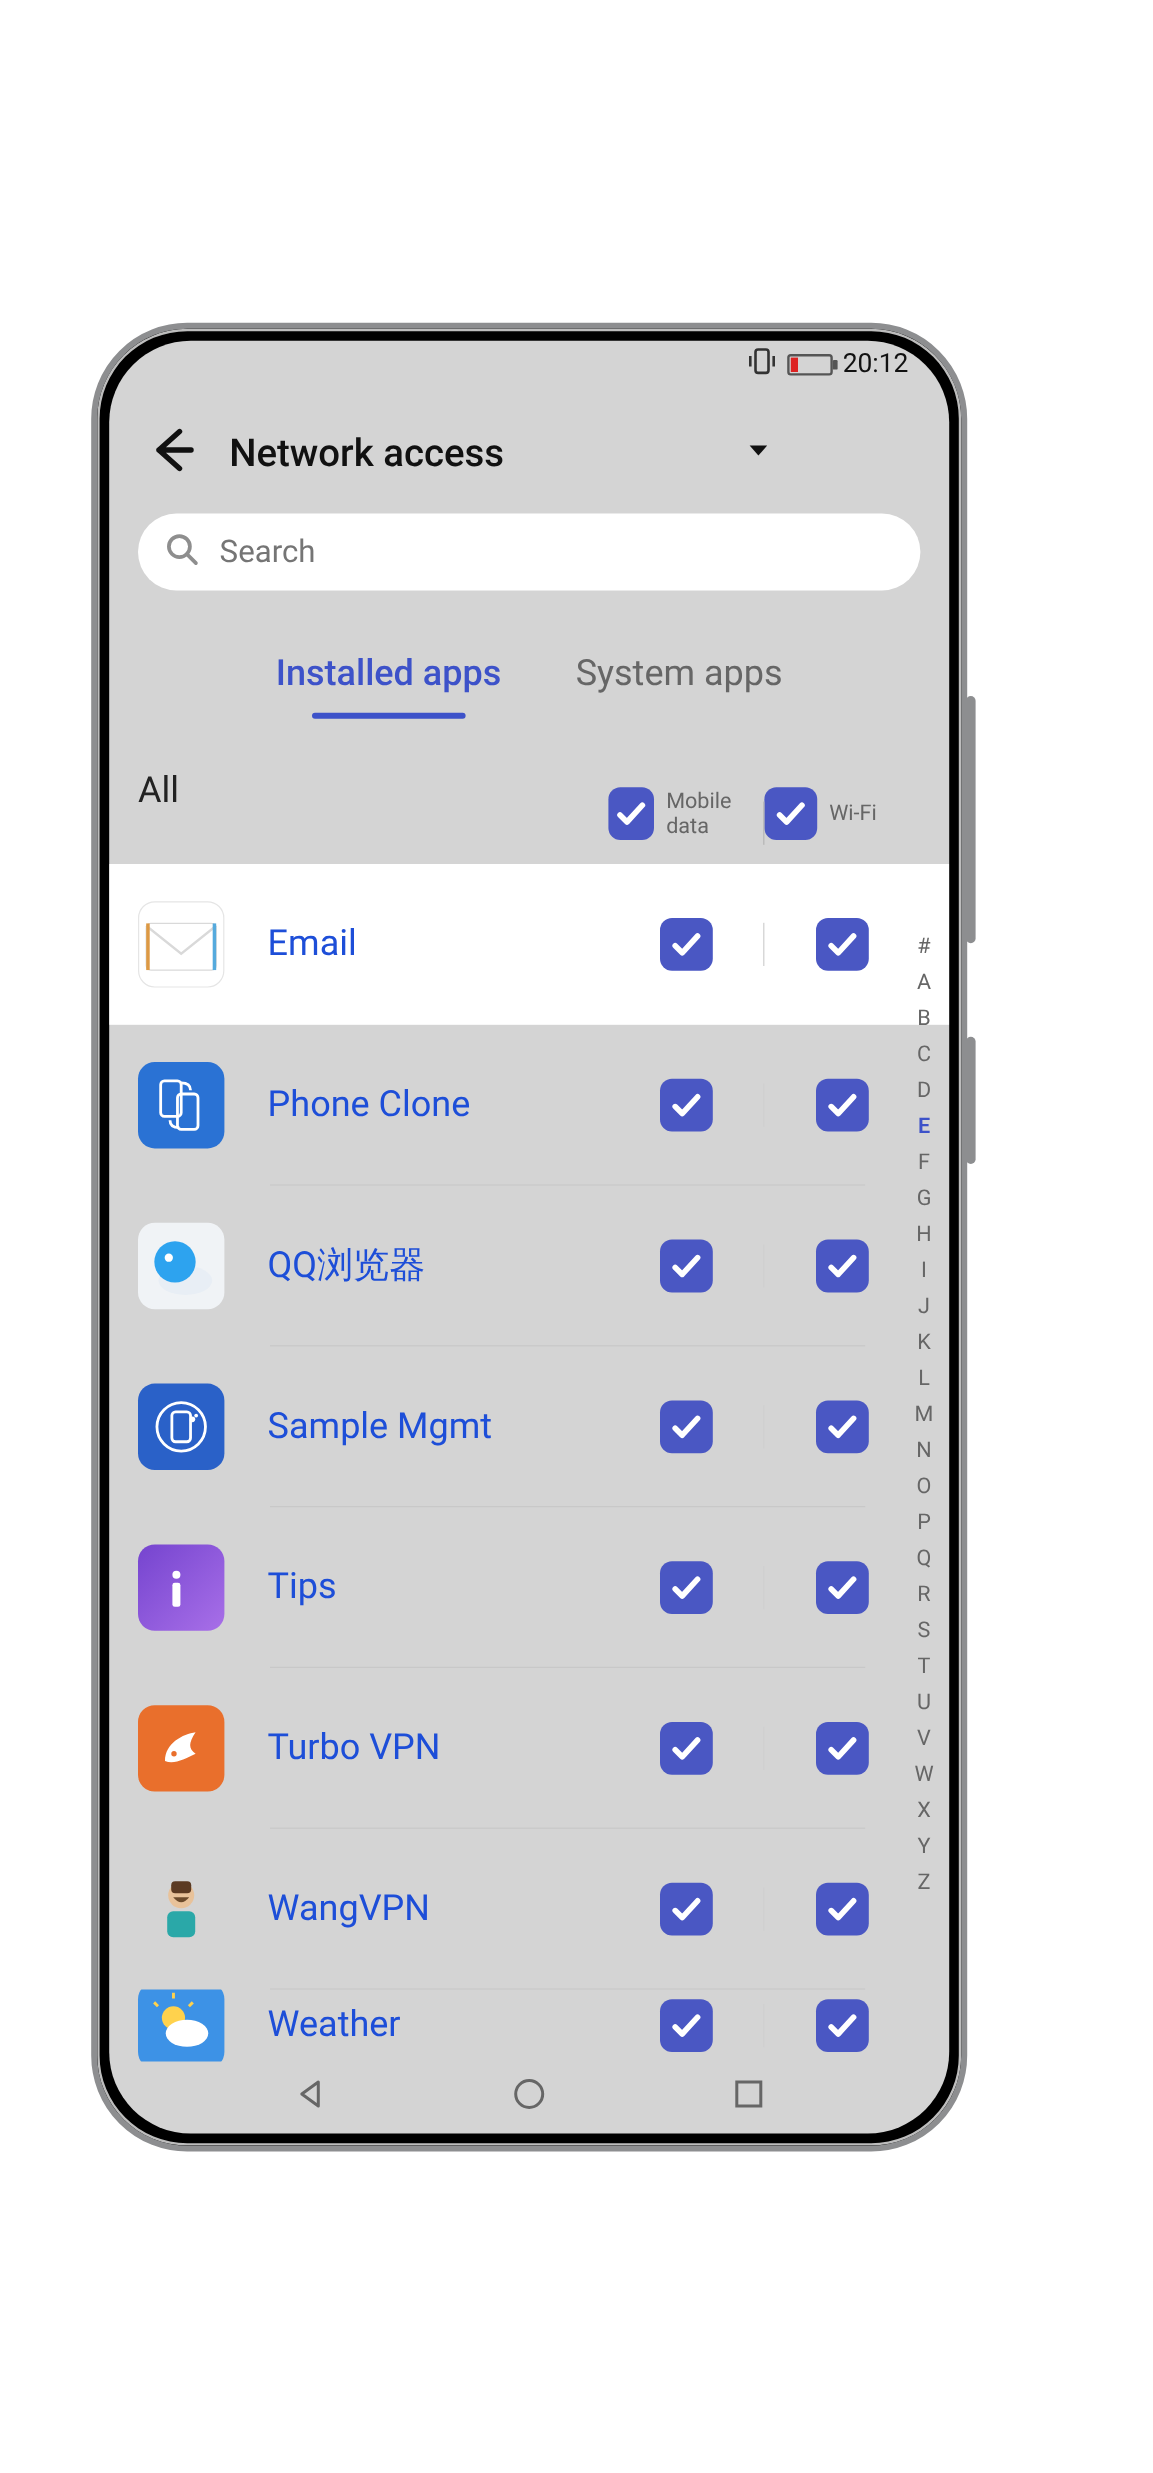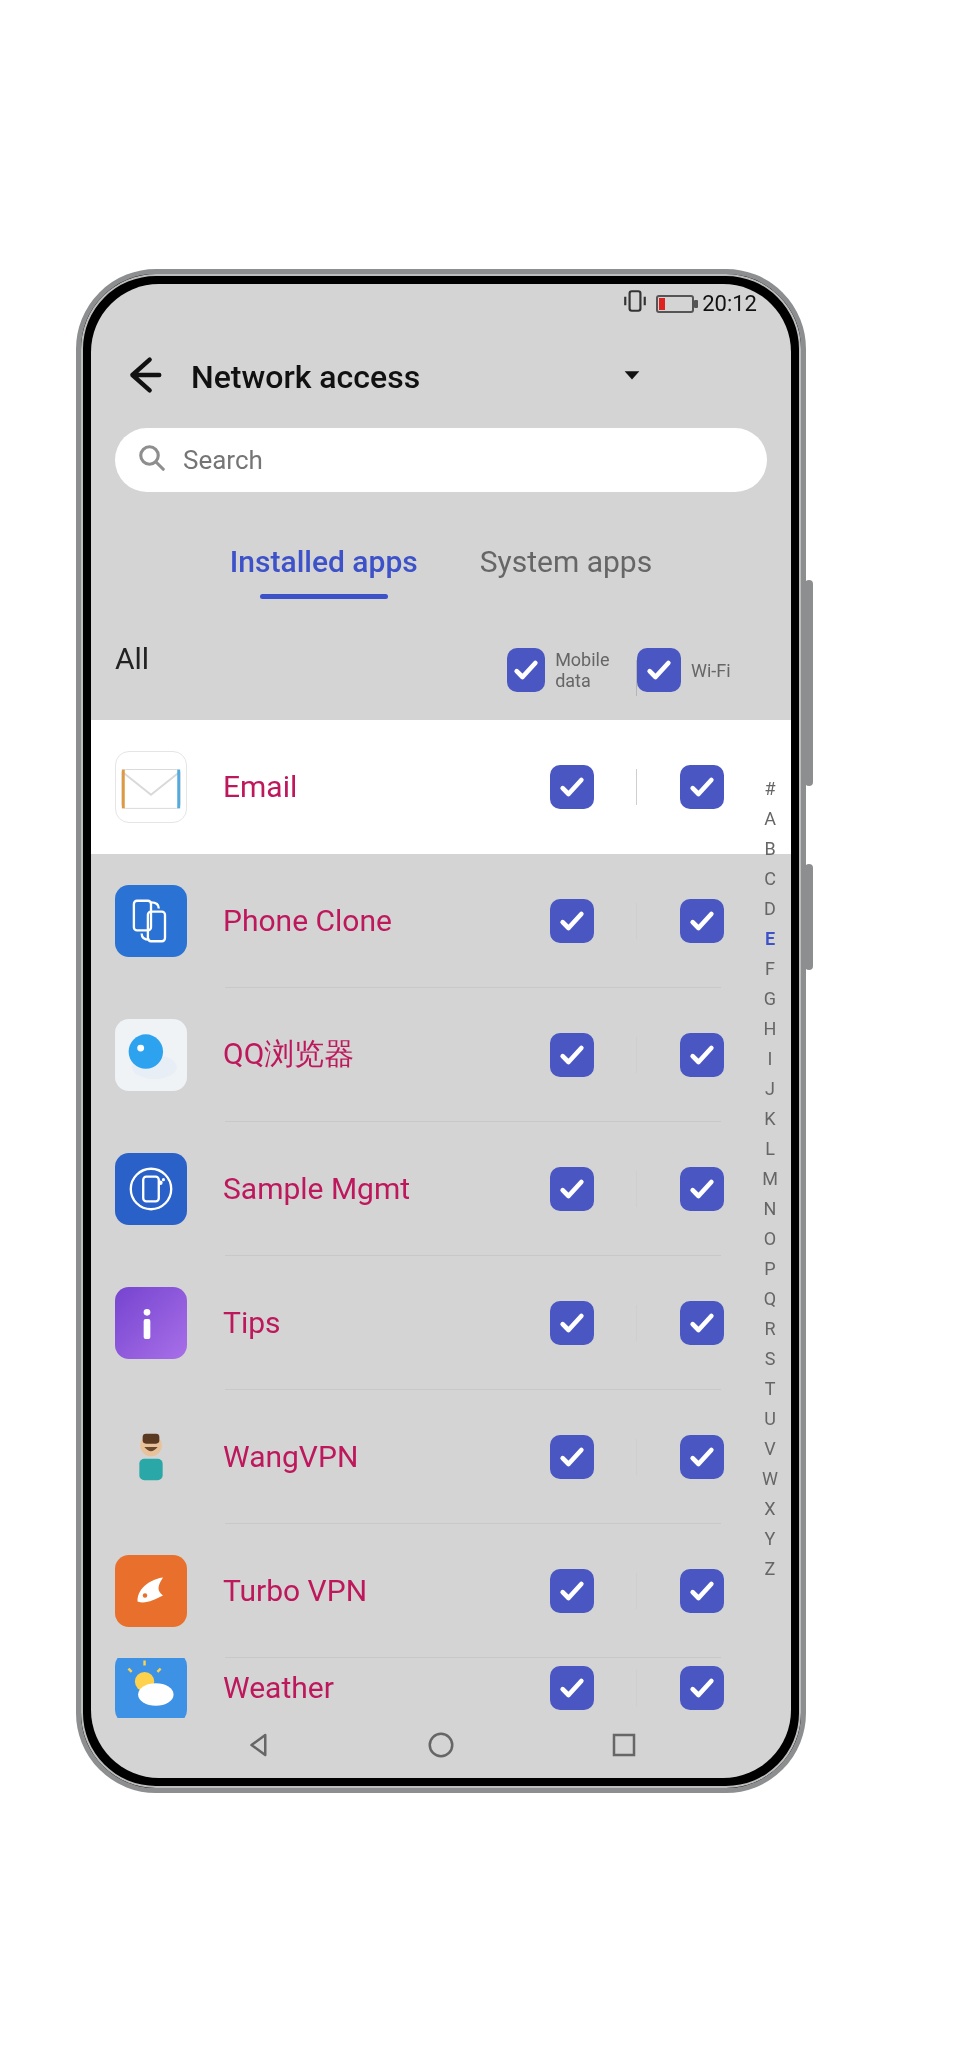--- a/index.html
+++ b/index.html
@@ -41,34 +41,34 @@
   .search svg { width:30px; height:30px; fill:#8e8e8e; }
   .search input {
     border:0; background:transparent; outline:0; font-size:26px; color:#666; flex:1;
   }
   
   .tabs { display:flex; justify-content:center; gap:54px; padding:34px 0 6px 0; }
   .tab { font-size:30px; color:#666; padding:10px 4px; }
   .tab.active { color:#3d52c9; position:relative; font-weight:500;}
   .tab.active::after { content:""; position:absolute; left:50%; transform:translateX(-50%); bottom:-10px; width:128px; height:5px; background:#3d52c9; border-radius:3px;}
   
-  .table-head { display:flex; align-items:center; padding:46px 24px 20px 24px; }
+  .table-head { display:flex; align-items:flex-end; padding:46px 24px 20px 24px; }
   .table-head .all { font-size:30px; color:#222; flex:1; padding-bottom:24px;}
   .col { width:130px; display:flex; flex-direction:row; align-items:center; gap:10px; }
   .col + .col { position:relative; }
   .col + .col::before { content:""; position:absolute; left:-1px; top:12px; height:36px; width:1px; background:#b5b5b5;}
   .col-label { font-size:18px; color:#666; }
   
   .list { }
   .row {
     display:flex; align-items:center; padding:0 24px; height:134px; position:relative;
   }
   .row.highlight { background:#fff; }
   .row .icon-slot { width:72px; height:72px; border-radius:14px; flex:0 0 72px; display:flex; align-items:center; justify-content:center; overflow:hidden;}
-  .row .name { flex:1; font-size:30px; color:#be185d; padding-left:36px;}
+  .row .name { flex:1; font-size:30px; color:#1d4ed8; padding-left:36px;}
   .row .cells { display:flex; }
   .row .cell { width:130px; display:flex; align-items:center; justify-content:center; position:relative;}
   .row .cell + .cell::before { content:""; position:absolute; left:-1px; top:50%; transform:translateY(-50%); height:36px; width:1px; background:#cfcfcf;}
   .row::after { content:""; position:absolute; left:134px; right:70px; bottom:0; height:1px; background:#c8c8c8;}
   .row.nohr::after { display:none; }
   .row.highlight::after { left:0; right:0; }
   
   .chk {
     width:44px; height:44px; border-radius:10px; background:#4a57c3;
     display:flex; align-items:center; justify-content:center;
@@ -293,54 +293,54 @@
               <div class="cell">
                 <div class="chk">
                   <svg viewBox="0 0 24 24">
                     <polyline points="4 13 9 18 20 6"></polyline>
                   </svg>
                 </div>
               </div>
             </div>
           </div>
           <div class="row">
+            <div class="icon-slot ic-turbo">
+              <svg viewBox="0 0 72 72" width="54" height="54">
+                <path d="M18 50 C 18 30, 38 20, 52 18 C 44 30, 44 36, 52 42 C 40 48, 28 54, 18 50 Z" fill="#fff"></path>
+                <circle cx="28" cy="42" r="3" fill="#e96f2c"></circle>
+              </svg>
+            </div>
+            <div class="name">Turbo VPN</div>
+            <div class="cells">
+              <div class="cell">
+                <div class="chk">
+                  <svg viewBox="0 0 24 24">
+                    <polyline points="4 13 9 18 20 6"></polyline>
+                  </svg>
+                </div>
+              </div>
+              <div class="cell">
+                <div class="chk">
+                  <svg viewBox="0 0 24 24">
+                    <polyline points="4 13 9 18 20 6"></polyline>
+                  </svg>
+                </div>
+              </div>
+            </div>
+          </div>
+          <div class="row">
             <div class="icon-slot ic-wang">
               <svg viewBox="0 0 72 72" width="60" height="72">
                 <circle cx="36" cy="22" r="13" fill="#e8c29a"></circle>
                 <path d="M28 24 q8 10 16 0" fill="#6b4a2b"></path>
                 <rect x="26" y="8" width="20" height="12" rx="4" fill="#5b3a22"></rect>
                 <rect x="22" y="38" width="28" height="26" rx="6" fill="#2aa8a8"></rect>
               </svg>
             </div>
             <div class="name">WangVPN</div>
-            <div class="cells">
-              <div class="cell">
-                <div class="chk">
-                  <svg viewBox="0 0 24 24">
-                    <polyline points="4 13 9 18 20 6"></polyline>
-                  </svg>
-                </div>
-              </div>
-              <div class="cell">
-                <div class="chk">
-                  <svg viewBox="0 0 24 24">
-                    <polyline points="4 13 9 18 20 6"></polyline>
-                  </svg>
-                </div>
-              </div>
-            </div>
-          </div>
-          <div class="row">
-            <div class="icon-slot ic-turbo">
-              <svg viewBox="0 0 72 72" width="54" height="54">
-                <path d="M18 50 C 18 30, 38 20, 52 18 C 44 30, 44 36, 52 42 C 40 48, 28 54, 18 50 Z" fill="#fff"></path>
-                <circle cx="28" cy="42" r="3" fill="#e96f2c"></circle>
-              </svg>
-            </div>
-            <div class="name">Turbo VPN</div>
             <div class="cells">
               <div class="cell">
                 <div class="chk">
                   <svg viewBox="0 0 24 24">
                     <polyline points="4 13 9 18 20 6"></polyline>
                   </svg>
                 </div>
               </div>
               <div class="cell">
                 <div class="chk">

